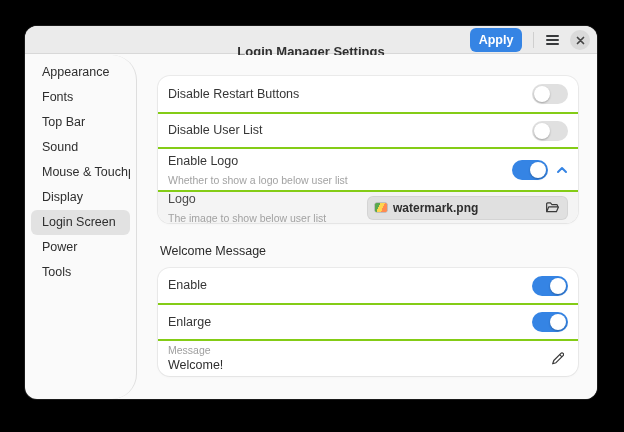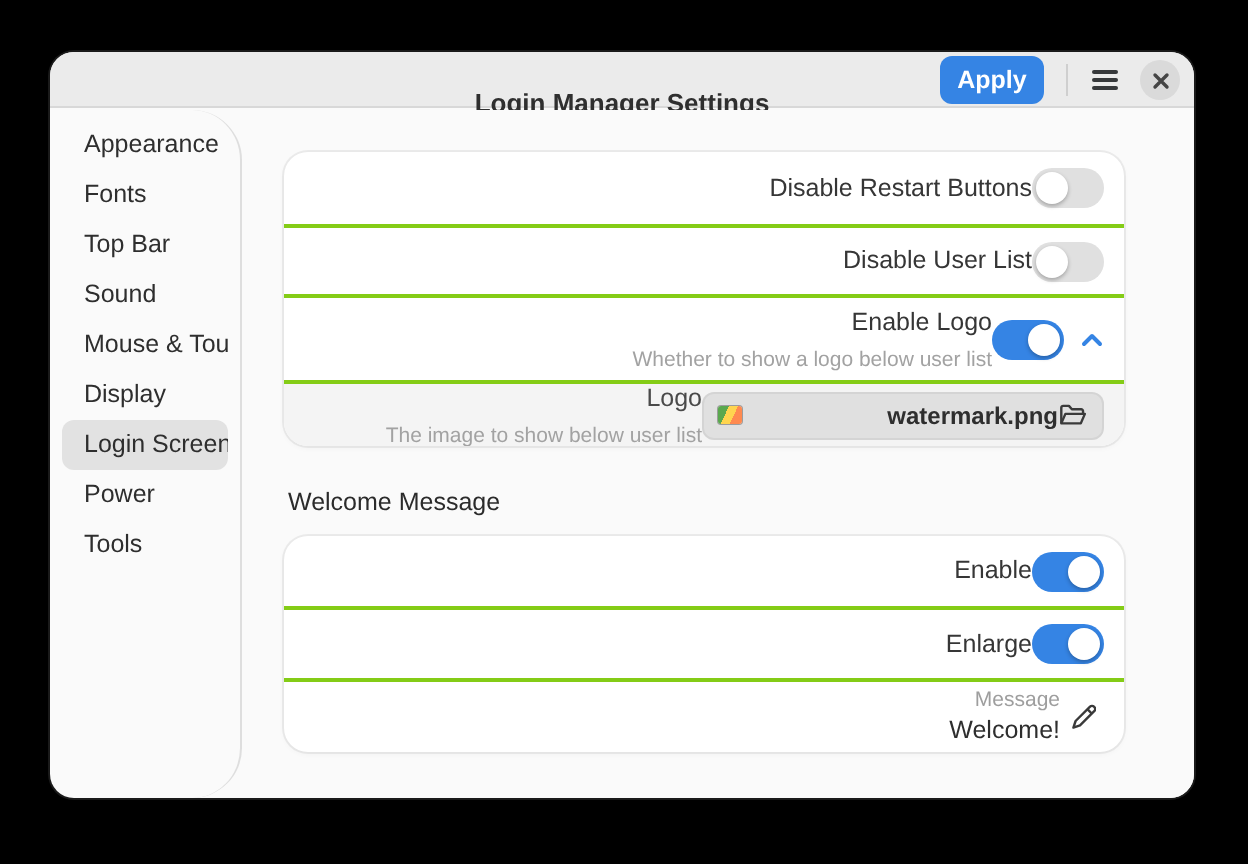--- a/index.html
+++ b/index.html
@@ -18,33 +18,33 @@
     background:#3584e4;color:#fff;font-size:12.5px;font-weight:bold;text-align:center;line-height:24px;cursor:pointer;}
   .tb-sep{position:absolute;right:63px;top:6px;width:1px;height:16px;background:#cfcfcf;}
   .menu-btn{position:absolute;right:34px;top:4px;width:22px;height:20px;display:flex;
     flex-direction:column;justify-content:center;gap:2.6px;align-items:center;cursor:pointer;}
   .menu-btn i{display:block;width:13px;height:1.7px;background:#37393b;border-radius:1px;}
   .close-btn{position:absolute;right:7px;top:4px;width:20px;height:20px;border-radius:50%;
     background:#dadada;display:flex;align-items:center;justify-content:center;cursor:pointer;}
 
   
   .body{position:absolute;top:29px;left:0;right:0;bottom:0;display:flex;}
-  .sidebar{width:96px;background:#fafafa;border-right:1px solid #dedede;padding:5px 6px 0 6px;border-radius:25px;}
+  .sidebar{width:112px;background:#fafafa;border-right:1px solid #dedede;padding:5px 6px 0 6px;border-radius:25px;}
   .side-item{height:25px;line-height:25px;padding-left:11px;font-size:12.5px;color:#2e2e2e;
     border-radius:6px;white-space:nowrap;overflow:hidden;cursor:pointer;}
   .side-item.selected{background:#e2e2e2;}
 
   .content{flex:1;background:#fafafa;overflow:hidden;}
 
   
   .card{width:420px;margin-left:21px;background:#fff;border-radius:12px;
     box-shadow:0 0 0 1px rgba(0,0,0,0.06),0 1px 3px rgba(0,0,0,0.04);overflow:hidden;}
   .card1{margin-top:21px;}
   .section-heading{margin:21px 0 9px 23px;font-size:12.5px;font-weight:normal;color:#2b2b2b;height:15px;line-height:15px;}
-  .row{display:flex;align-items:center;padding:0 10px;text-align:right;}
+  .row{display:flex;align-items:center;padding:0 10px;}
   .row + .row{border-top:2px solid #84cc16;}
   .row .titles{flex:1;min-width:0;}
   .row .r-title{font-size:12.5px;color:#363636;line-height:15px;}
   .row .r-sub{font-size:10.5px;color:#a2a2a2;line-height:12px;margin-top:5px;}
   .h36{height:36px;} .h35{height:35px;} .h43{height:43px;} .h33{height:33px;} .h37{height:37px;}
 
   .nested{background:#f4f4f4;}
   .nested .r-title{color:#4a4a4a;}
 
   

